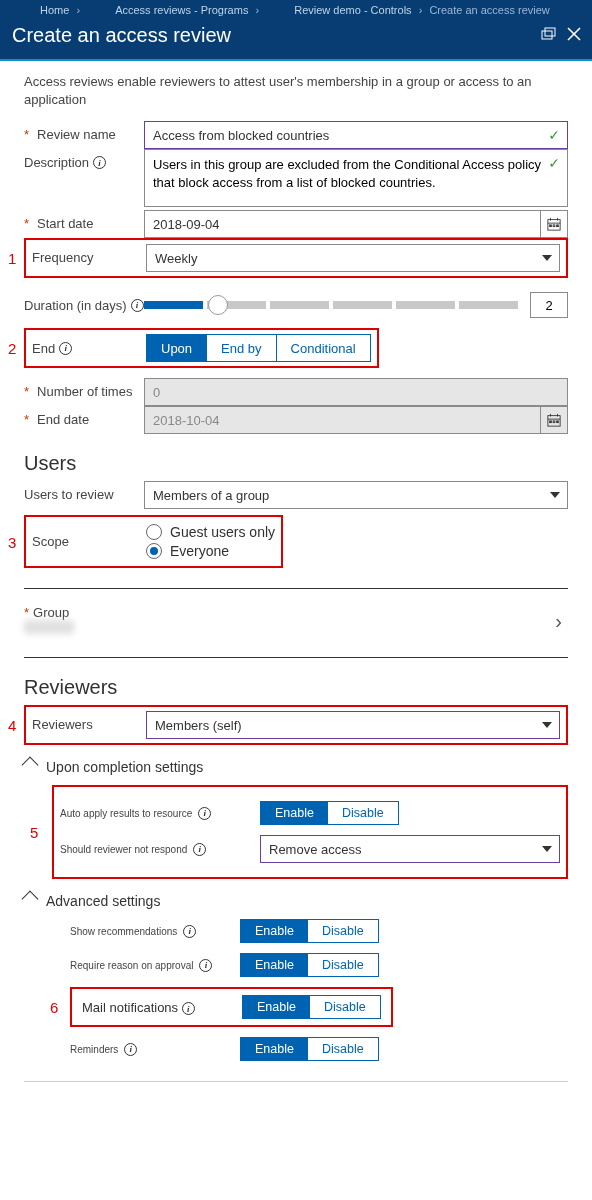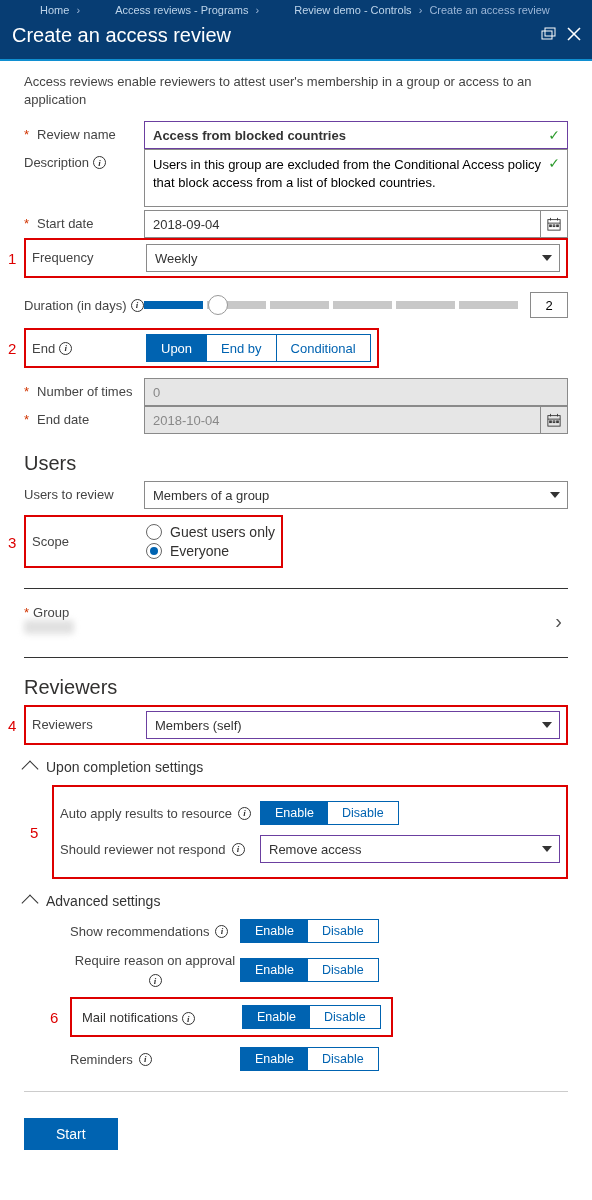--- a/index.html
+++ b/index.html
@@ -30,21 +30,21 @@
   .pane { padding: 12px 24px 20px 24px; }
   .intro { color: #444; margin-bottom: 12px; line-height:1.4; font-size:13px; }
   .row { display: flex; align-items: flex-start; margin-bottom: 0; }
   .lbl { width: 120px; padding-top: 6px; color:#444; font-size:13px; display:flex; align-items:center; gap:4px;}
   .req::before { content:"*"; color:#d13400; margin-right:4px; }
   .fld { flex:1; }
   .input, .select {
     width:100%; height:28px; border:1px solid #8a8a8a; padding:4px 8px;
     font-size:13px; color:#333; background:#fff; outline:none;
   }
-  .input.purple { border:1px solid #6b3fa0;font-weight:bold; }
+  .input.purple { border:1px solid #6b3fa0; }
   .input.valid { padding-right:28px; }
   .validmark { position:absolute; right:8px; top:6px; color:#2c9a2c; font-size:14px; }
   .relpos { position:relative; }
   .ta { width:100%; height:58px; border:1px solid #8a8a8a; padding:6px 24px 6px 8px; font-size:13px; resize:none; font-family:inherit; line-height:1.35;}
   .dateinput { display:flex; }
   .dateinput .input { flex:1; border-right:none; }
   .calbtn { width:28px; height:28px; border:1px solid #8a8a8a; background:#fff; display:flex; align-items:center; justify-content:center; }
   .calbtn svg{ width:14px; height:14px; }
   .select { appearance:none; background:#fff; padding-right:24px;}
   .selectwrap{ position:relative; }
@@ -67,25 +67,25 @@
   .radio { width:16px; height:16px; border:1px solid #666; border-radius:50%; display:inline-flex; align-items:center; justify-content:center;}
   .radio.checked::after{ content:""; width:8px; height:8px; border-radius:50%; background:#0063b1; }
   .hr { height:1px; background:#333; margin:10px 0 8px 0;}
   .hr.lt { background:#ccc; }
   .grouprow { display:flex; align-items:center; justify-content:space-between; padding:8px 6px 10px 0;}
   .grouprow .glabel { color:#444; }
   .grouprow .arrow { font-size:20px; color:#555; }
   .blurred { filter: blur(3px); display:inline-block; min-width:50px; height:14px; background:#ccc; border-radius:3px; opacity:.6;}
   .redbox { border:2px solid #d00; position:relative; padding:4px 6px; }
   .rednum { position:absolute; left:-18px; top:50%; transform:translateY(-50%); color:#d00; font-size:15px; font-weight:400;}
-  .collapser { display:flex; align-items:flex-end; gap:10px; font-size:14px; color:#333; margin:14px 0 10px 0; cursor:pointer;}
+  .collapser { display:flex; align-items:flex-start; gap:10px; font-size:14px; color:#333; margin:14px 0 10px 0; cursor:pointer;}
   .chev { width:12px; height:12px; border-left:1.5px solid #333; border-top:1.5px solid #333; transform: rotate(45deg); }
   .indented { margin-left:46px; }
   .subrow { display:flex; align-items:center; margin:10px 0;}
-  .subrow .slabel { width:200px; display:flex; align-items:center; gap:6px; font-size:13px; color:#444;}
+  .subrow .slabel { width:200px; display:flex; align-items:center; gap:6px; font-size:10px; color:#444;}
   .toggle { display:inline-flex; border:1px solid #0063b1; height:24px;}
   .tbtn { padding:0 14px; font-size:12.5px; border:none; background:#fff; color:#0063b1; cursor:pointer;}
   .tbtn.active { background:#0063b1; color:#fff;}
   .info-icon { width:13px; height:13px; border:1px solid #333; border-radius:50%; display:inline-flex; align-items:center; justify-content:center; font-size:9px; font-weight:bold; color:#333; background:#fff;}
   .info-icon::after{ content:"i"; font-style:italic; font-family: Georgia, serif;}
   .startbtn { background:#0063b1; color:#fff; border:none; padding:8px 32px; font-size:14px; margin-top:18px; cursor:pointer;}
   .cal-icon rect{ fill:none; stroke:#333; stroke-width:1;}
 </style>
 </head>
 <body>
@@ -329,21 +329,21 @@
       <div class="slabel" style="width:170px;">
         <span>Show recommendations</span>
         <span class="info-icon"></span>
       </div>
       <div class="toggle">
         <button class="tbtn active">Enable</button>
         <button class="tbtn">Disable</button>
       </div>
     </div>
     <div class="subrow">
-      <div class="slabel" style="width:170px;flex-direction:column;">
+      <div class="slabel" style="width:170px;">
         <span>Require reason on approval</span>
         <span class="info-icon"></span>
       </div>
       <div class="toggle">
         <button class="tbtn active">Enable</button>
         <button class="tbtn">Disable</button>
       </div>
     </div>
 
     
@@ -366,15 +366,14 @@
       </div>
       <div class="toggle">
         <button class="tbtn active">Enable</button>
         <button class="tbtn">Disable</button>
       </div>
     </div>
   </div>
 
   <div class="hr lt" style="margin-top:20px;"></div>
 
-  <button class="startbtn">Start</button>
 
 </div>
 
 </body></html>

